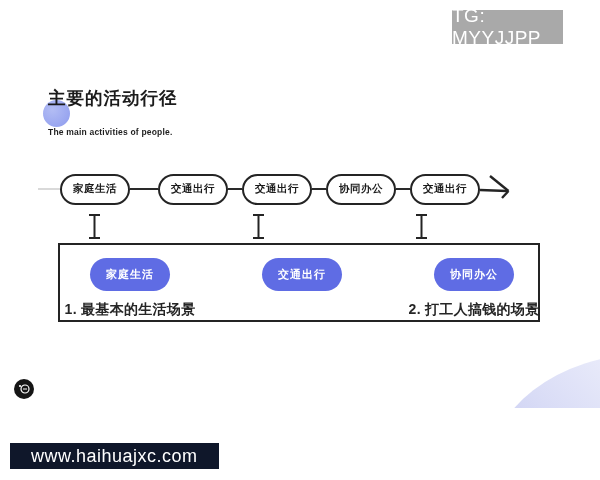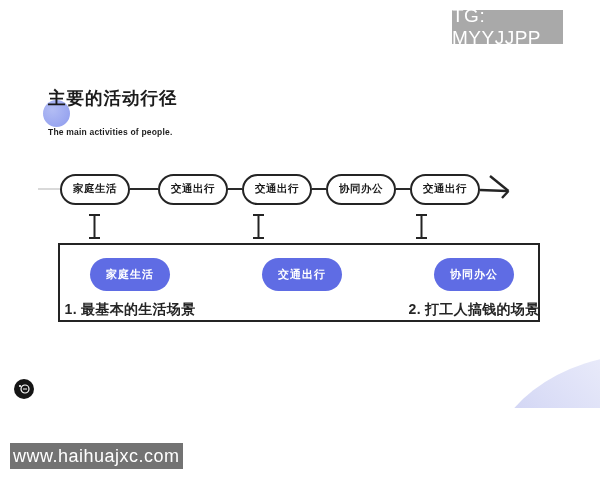--- a/index.html
+++ b/index.html
@@ -18,22 +18,22 @@
   }
 
   
   .wm-top {
     position: absolute; left: 452px; top: 10px; width: 111px; height: 34px;
     background: #a9a9a9; color: #ffffff; font-size: 19px; font-weight: 400;
     display: flex; align-items: center; justify-content: center; letter-spacing: 0.5px;
   }
   .wm-bottom {
     position: absolute; left: 10px; top: 443px; height: 26px;
-    background: #737373; color: #ffffff; font-size: 18px;
-    display: flex; align-items: center; padding: 0 3px; letter-spacing: 0.5px;
+    background: #0f172a; color: #ffffff; font-size: 18px;
+    display: flex; align-items: center; padding: 0 21px; letter-spacing: 0.5px;
   }
 
   
   .title-wrap { position: absolute; left: 48px; top: 86px; }
   .title-dot {
     position: absolute; left: -5px; top: 14px; width: 27px; height: 27px; border-radius: 50%;
     background: radial-gradient(circle at 35% 35%, #b3bdf4, #8d9bee);
     z-index: 0;
   }
   .title-zh { position: relative; z-index: 1; font-size: 17.5px; font-weight: 700; color: #1b1b1b; letter-spacing: 1px; }

